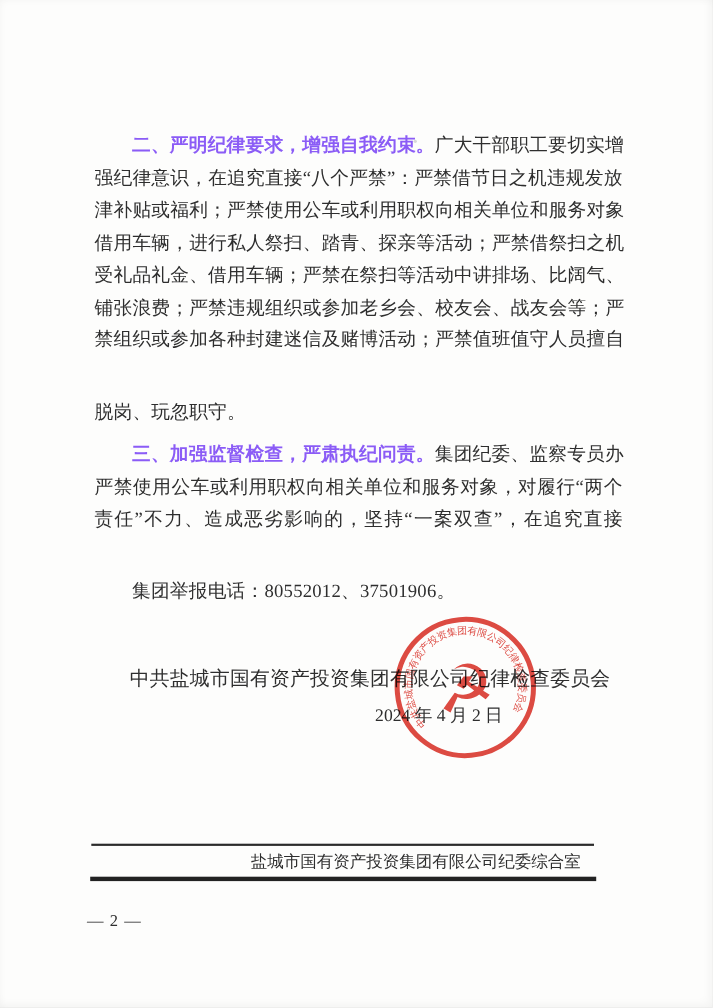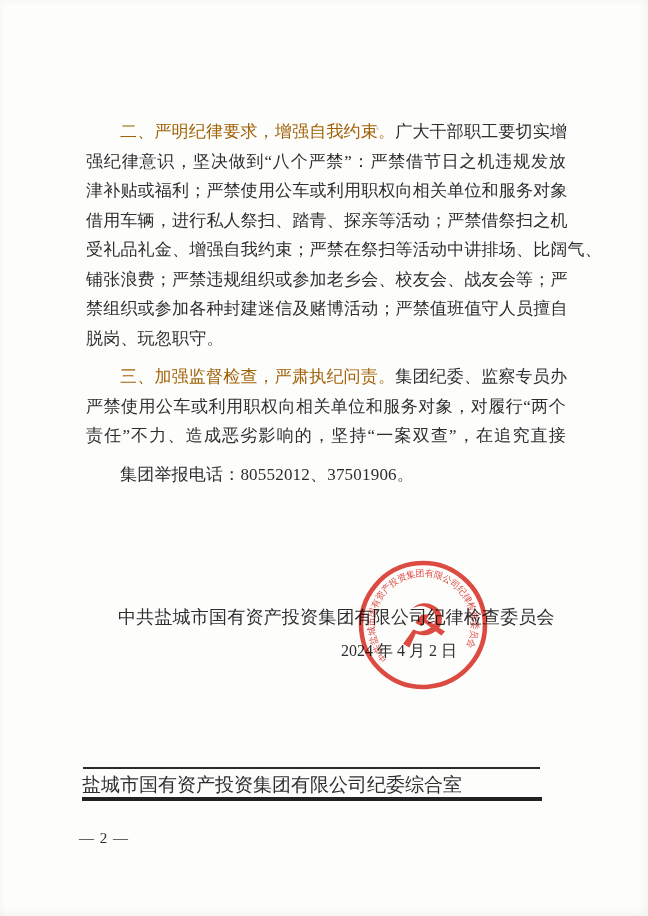--- a/index.html
+++ b/index.html
@@ -24,26 +24,26 @@
   .para { margin: 0; }
   .para + .para { margin-top: 9px; }
   .line {
     font-size: 17px;
     line-height: 29.5px;
     white-space: nowrap;
     text-align: justify;
     text-align-last: justify;
     letter-spacing: 0.2px;
   }
-  .line.end { text-align-last: left; }
+  .line.end { text-align-last: left; margin-top: 36px; }
   .line.indent { text-indent: 34px; }
   .line b {
     font-family: "Liberation Sans", "DejaVu Sans", sans-serif;
-    font-weight: 400;
-    color: #a16207;
+    font-weight: 700;
+    color: #8b5cf6;
   }
   .signature-issuer {
     position: absolute;
     left: 118px;
     top: 603px;
     font-size: 18px;
     line-height: 28px;
     letter-spacing: 0.2px;
     white-space: nowrap;
   }
@@ -68,28 +68,28 @@
   .footer-rule-thin {
     position: absolute;
     left: 83px;
     top: 767px;
     width: 457px;
     height: 2px;
     background: #2b2b2b;
   }
   .footer-row {
     position: absolute;
-    left: 69px;
+    left: 87px;
     top: 774px;
     width: 457px;
     box-sizing: border-box;
     padding: 0 16px 0 13px;
     display: flex;
-    justify-content: flex-start;
-    font-size: 19px;
+    justify-content: flex-end;
+    font-size: 15px;
     line-height: 21px;
     white-space: nowrap;
   }
   .footer-rule-thick {
     position: absolute;
     left: 82px;
     top: 797px;
     width: 460px;
     height: 3.5px;
     background: #222;
@@ -116,24 +116,24 @@
 <body>
 
 <div class="page">
 
   <div class="speck"></div>
 
   <div class="body-text">
 
   <div class="para">
         <div class="line indent"><b>二、严明纪律要求，增强自我约束。</b>广大干部职工要切实增</div>
-        <div class="line">强纪律意识，坚决做到“八个严禁”：严禁借节日之机违规发放</div>
+        <div class="line">强纪律意识，在追究直接“八个严禁”：严禁借节日之机违规发放</div>
         <div class="line">津补贴或福利；严禁使用公车或利用职权向相关单位和服务对象</div>
         <div class="line">借用车辆，进行私人祭扫、踏青、探亲等活动；严禁借祭扫之机</div>
-        <div class="line">受礼品礼金、增强自我约束；严禁在祭扫等活动中讲排场、比阔气、</div>
+        <div class="line">受礼品礼金、借用车辆；严禁在祭扫等活动中讲排场、比阔气、</div>
         <div class="line">铺张浪费；严禁违规组织或参加老乡会、校友会、战友会等；严</div>
         <div class="line">禁组织或参加各种封建迷信及赌博活动；严禁值班值守人员擅自</div>
         <div class="line end">脱岗、玩忽职守。</div>
       </div>
       <div class="para">
         <div class="line indent"><b>三、加强监督检查，严肃执纪问责。</b>集团纪委、监察专员办</div>
         <div class="line">严禁使用公车或利用职权向相关单位和服务对象，对履行“两个</div>
         <div class="line">责任”不力、造成恶劣影响的，坚持“一案双查”，在追究直接</div>
       </div>
       <div class="para">

